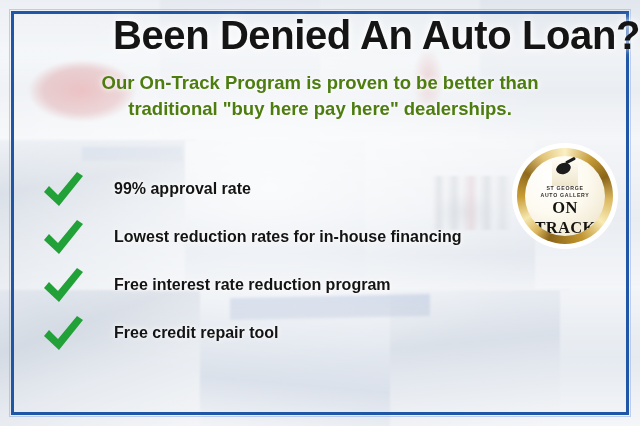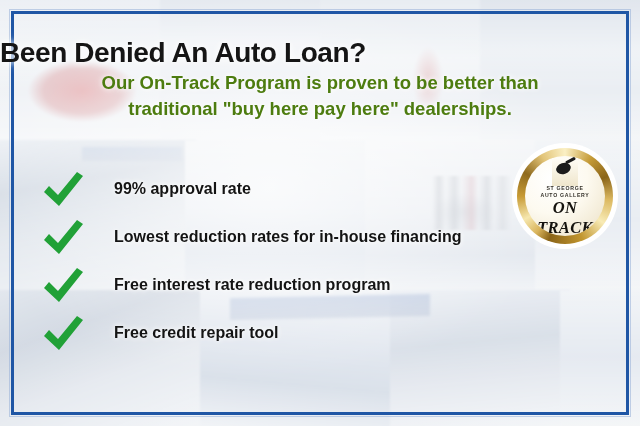--- a/index.html
+++ b/index.html
@@ -159,28 +159,27 @@
   
   .content {
     position: absolute;
     inset: 0;
   }
 
   .headline {
     position: absolute;
     left: 0; right: 0;
     top: 15px;
-    text-align: left;
-    font-size: 28px;
+    text-align: right;
+    font-size: 40px;
     font-weight: bold;
     color: #151515;
     letter-spacing: -0.4px;
     line-height: 1.0;
     text-shadow: 0 0 6px rgba(255,255,255,0.95), 0 0 12px rgba(255,255,255,0.8);
-    margin-top: 24px;
   }
 
   .subhead {
     position: absolute;
     left: 60px; right: 60px;
     top: 70px;
     text-align: center;
     font-size: 18.5px;
     font-weight: bold;
     color: #4d7c0f;
@@ -309,21 +308,20 @@
   .seal-main {
     position: absolute;
     left: 0; right: 0;
     top: 42px;
     text-align: center;
     font-size: 16.5px;
     font-weight: bold;
     letter-spacing: 0.3px;
     color: #15130f;
     font-family: "Liberation Serif", serif;
-    font-style: italic;
   }
   .seal-cert {
     position: absolute;
     left: 0; right: 0;
     top: 60px;
     text-align: center;
     font-size: 14px;
     font-style: italic;
     color: #1a1813;
     font-family: "Liberation Serif", serif;

